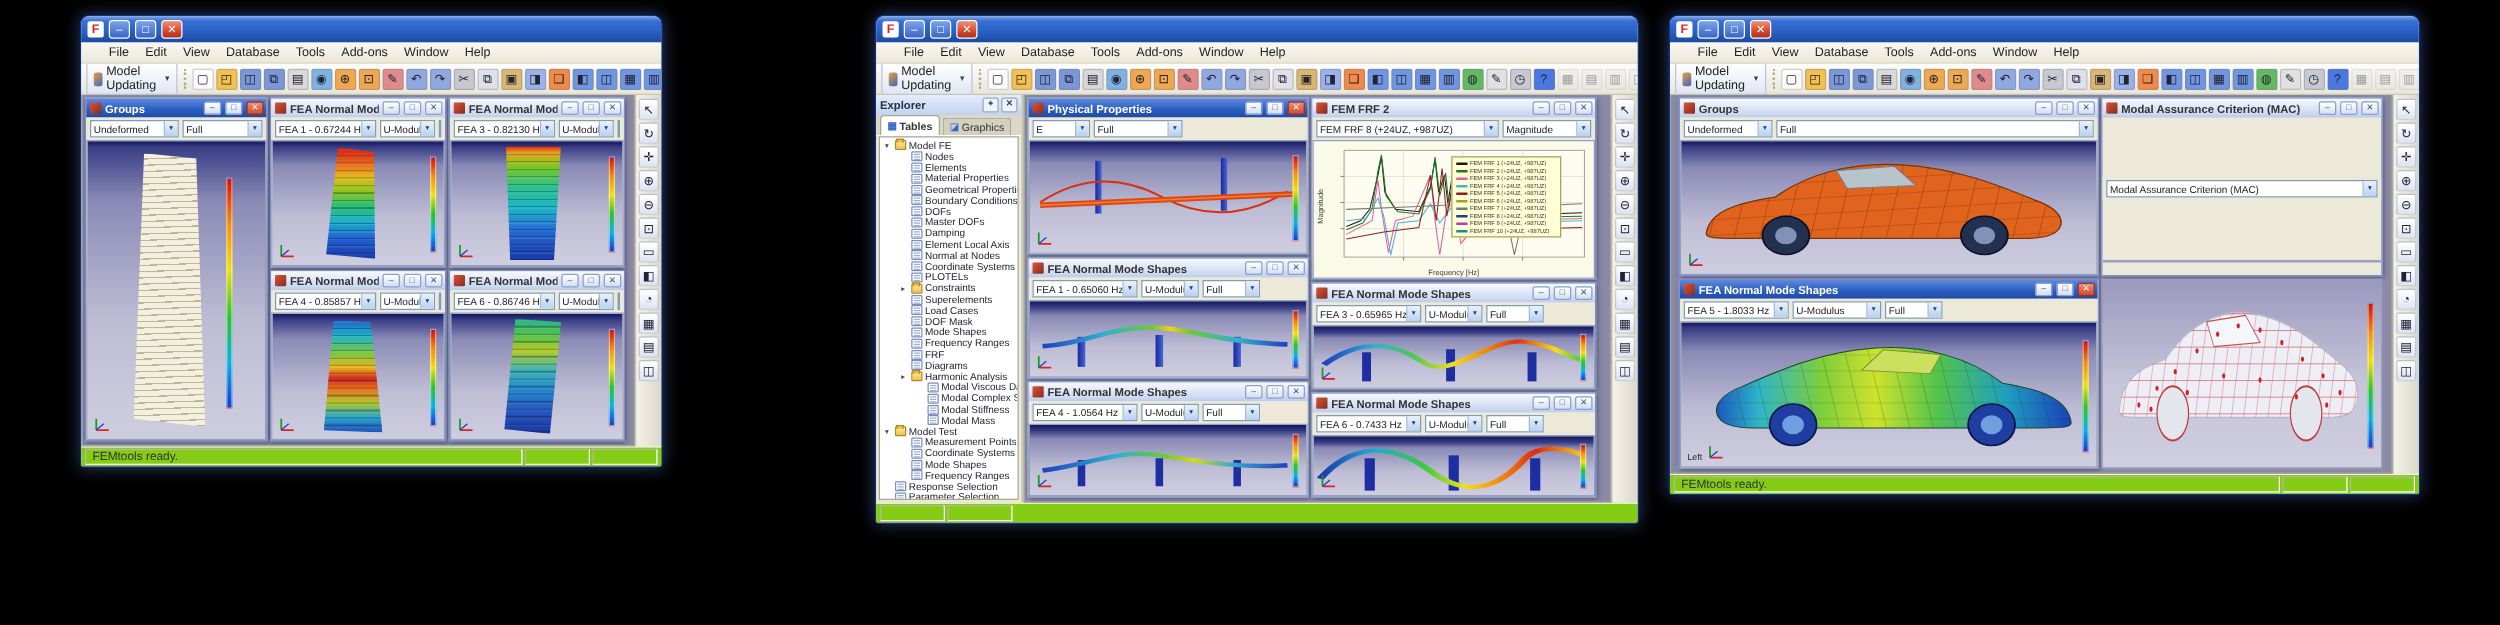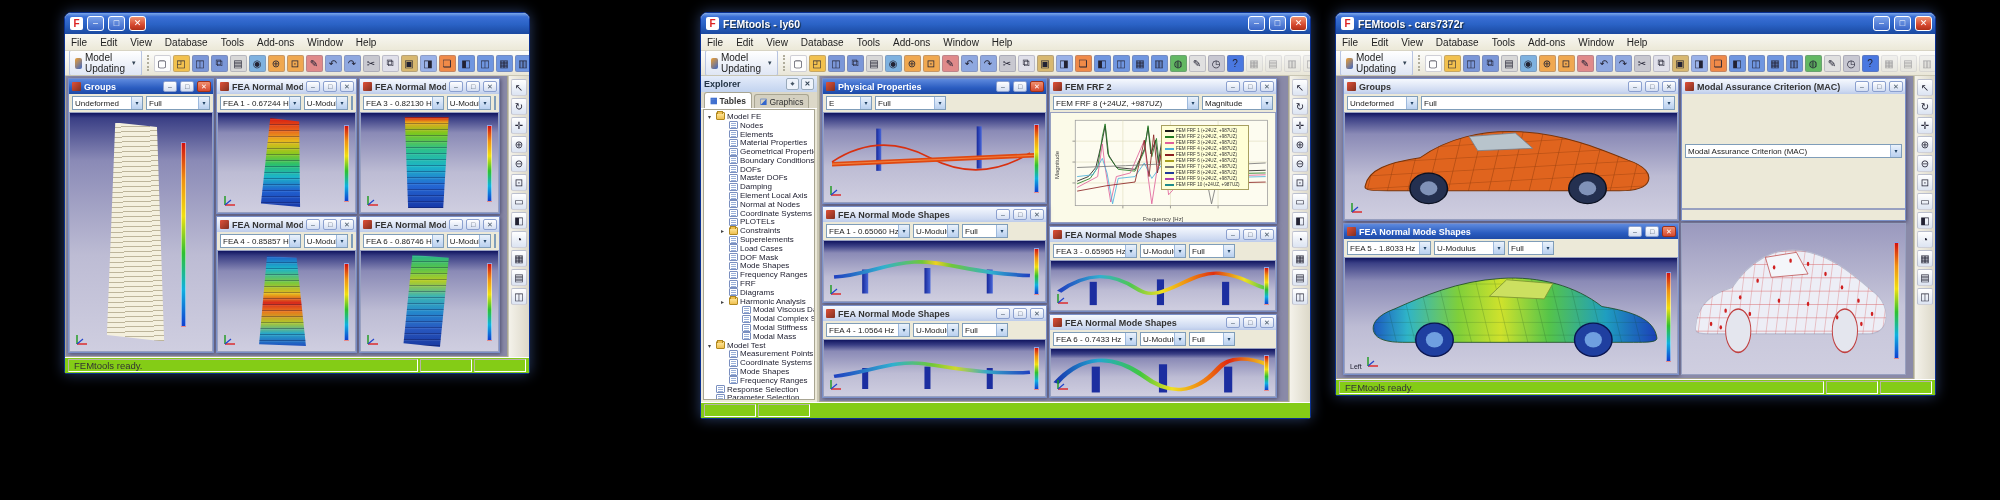--- a/index.html
+++ b/index.html
@@ -12,21 +12,21 @@
     background:linear-gradient(180deg,#7ba7e8 0%,#3a6fd6 18%,#2a62c5 55%,#1b49a0 100%);
     border-radius:6px 6px 0 0;color:#fff;}
   .titlebar .logo{width:13px;height:13px;background:#fff;border-radius:2px;color:#d22;
     font-size:10px;font-weight:bold;line-height:13px;text-align:center;}
   .titlebar .wtitle{flex:1;font-size:10.5px;font-weight:bold;text-shadow:1px 1px 1px #123;
     white-space:nowrap;overflow:hidden;}
   .tb-btn{width:17px;height:15px;border-radius:3px;border:1px solid #fff;
     background:linear-gradient(180deg,#7ba2ea,#3a66c8);color:#fff;font-size:9px;line-height:13px;
     text-align:center;}
   .tb-btn.close{background:linear-gradient(180deg,#f0926f,#d6492f 60%,#b03018);}
-  .menubar{height:17px;flex:0 0 17px;display:flex;align-items:center;gap:1px;padding:0 0;
+  .menubar{height:17px;flex:0 0 17px;display:flex;align-items:center;gap:1px;padding:0 16px;
     background:linear-gradient(180deg,#f8f7f2,#ece9d8);border-bottom:1px solid #d8d4c4;font-size:10px;color:#222;}
   .mi{padding:1px 6px;border-radius:2px;}
   .toolbar{height:25px;flex:0 0 25px;display:flex;align-items:center;gap:2px;padding:0 4px;
     background:linear-gradient(180deg,#fdfdfb,#e9e6d8);border-bottom:1px solid #c9c6b4;overflow:hidden;}
   .grip{width:3px;height:16px;border-left:2px dotted #b0ad9c;margin:0 3px;}
   .mu-btn{display:flex;align-items:center;gap:3px;padding:1px 5px;font-size:10px;color:#222;
     border:1px solid #b8c4e0;border-radius:2px;background:linear-gradient(180deg,#fff,#dfe6f4);}
   .mu-btn .uico{width:11px;height:11px;border-radius:2px;background:linear-gradient(135deg,#f0a030,#3a66c8);}
   .mu-btn .car{font-size:7px;color:#345;}
   .ticn{width:17px;height:17px;flex:0 0 17px;border-radius:2px;display:flex;align-items:center;
@@ -382,21 +382,20 @@
   <div class="statusbar">
     <span class="st-cell st-main">FEMtools ready.</span>
     <span class="st-cell st-sm"></span>
     <span class="st-cell st-sm"></span>
   </div>
 </div>
 
 <div class="window" style="left:700px;top:12px;width:611px;height:407px;">
   <div class="titlebar">
     <span class="logo">F</span>
-    <span class="wtitle">FEMtools - ly60</span>
     <span class="tb-btn">–</span>
     <span class="tb-btn">□</span>
     <span class="tb-btn close">✕</span>
   </div>
   <div class="menubar">
     <span class="mi">File</span>
       <span class="mi">Edit</span>
       <span class="mi">View</span>
       <span class="mi">Database</span>
       <span class="mi">Tools</span>
@@ -1071,21 +1070,20 @@
   </div>
   <div class="statusbar">
     <span class="st-cell st-sm"></span>
     <span class="st-cell st-sm"></span>
   </div>
 </div>
 
 <div class="window" style="left:1335px;top:12px;width:601px;height:384px;">
   <div class="titlebar">
     <span class="logo">F</span>
-    <span class="wtitle">FEMtools - cars7372r</span>
     <span class="tb-btn">–</span>
     <span class="tb-btn">□</span>
     <span class="tb-btn close">✕</span>
   </div>
   <div class="menubar">
     <span class="mi">File</span>
       <span class="mi">Edit</span>
       <span class="mi">View</span>
       <span class="mi">Database</span>
       <span class="mi">Tools</span>

